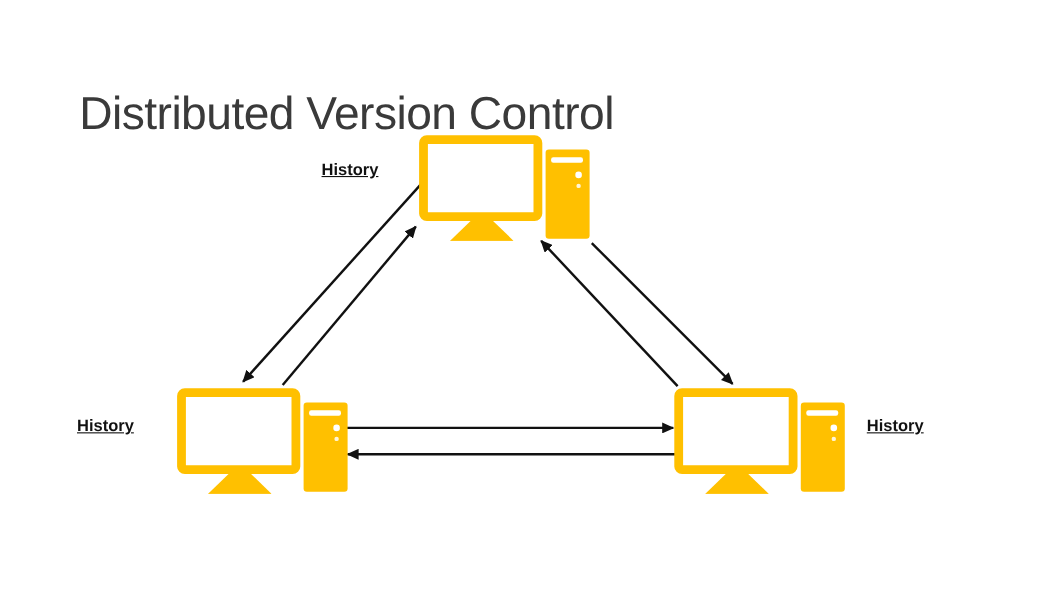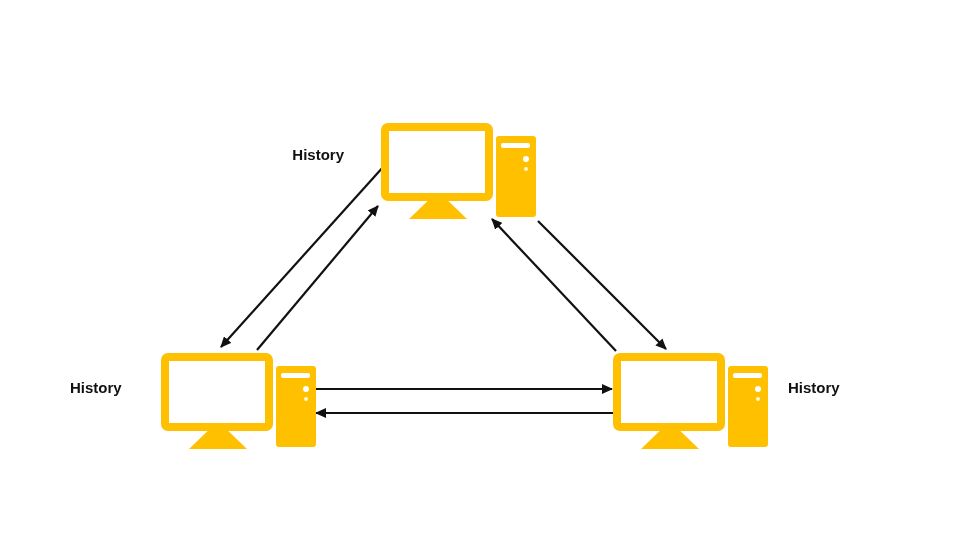--- a/index.html
+++ b/index.html
@@ -16,21 +16,21 @@
     font-family:"Liberation Sans",sans-serif;
   }
   .slide-title{
     position:absolute;left:72px;top:52px;width:820px;
     font-size:42px;font-weight:400;letter-spacing:-0.5px;
     color:var(--title-color);line-height:1.1;
   }
   .arrow-layer{position:absolute;left:0;top:0;width:960px;height:540px;}
   .history-label{
     position:absolute;font-size:15px;font-weight:700;color:var(--text-color);
-    line-height:18px;white-space:nowrap;
+    line-height:18px;white-space:nowrap;text-decoration:underline;
   }
   .history-top{left:240px;top:146px;width:104px;text-align:right;}
   .history-left{left:70px;top:379px;}
   .history-right{left:788px;top:379px;}
   .computer{position:absolute;width:156px;height:96px;}
   .computer-top{left:381px;top:123px;}
   .computer-bottom-left{left:161px;top:353px;}
   .computer-bottom-right{left:613px;top:353px;}
   .monitor{
     position:absolute;left:0;top:0;width:112px;height:78px;box-sizing:border-box;
@@ -56,20 +56,21 @@
   .tower-dot-2{
     position:absolute;left:28px;top:31px;width:4px;height:4px;
     background:#fff;opacity:.85;border-radius:50%;
   }
 </style>
 </head>
 <body>
 
 <div class="slide">
 
+  <h1 class="slide-title">Distributed Version Control</h1>
 
   <svg class="arrow-layer" width="960" height="540" viewBox="0 0 960 540" xmlns="http://www.w3.org/2000/svg">
     <defs>
       <marker id="ah" markerUnits="userSpaceOnUse" markerWidth="12" markerHeight="10" refX="10" refY="5" orient="auto">
         <path d="M0 0 L11 5 L0 10 z" fill="var(--arrow-color)"></path>
       </marker>
     </defs>
     <line x1="384" y1="166" x2="221" y2="347" stroke="var(--arrow-color)" stroke-width="2.2" marker-end="url(#ah)"></line>
     <line x1="257" y1="350" x2="378" y2="206" stroke="var(--arrow-color)" stroke-width="2.2" marker-end="url(#ah)"></line>
     <line x1="616" y1="351" x2="492" y2="219" stroke="var(--arrow-color)" stroke-width="2.2" marker-end="url(#ah)"></line>

